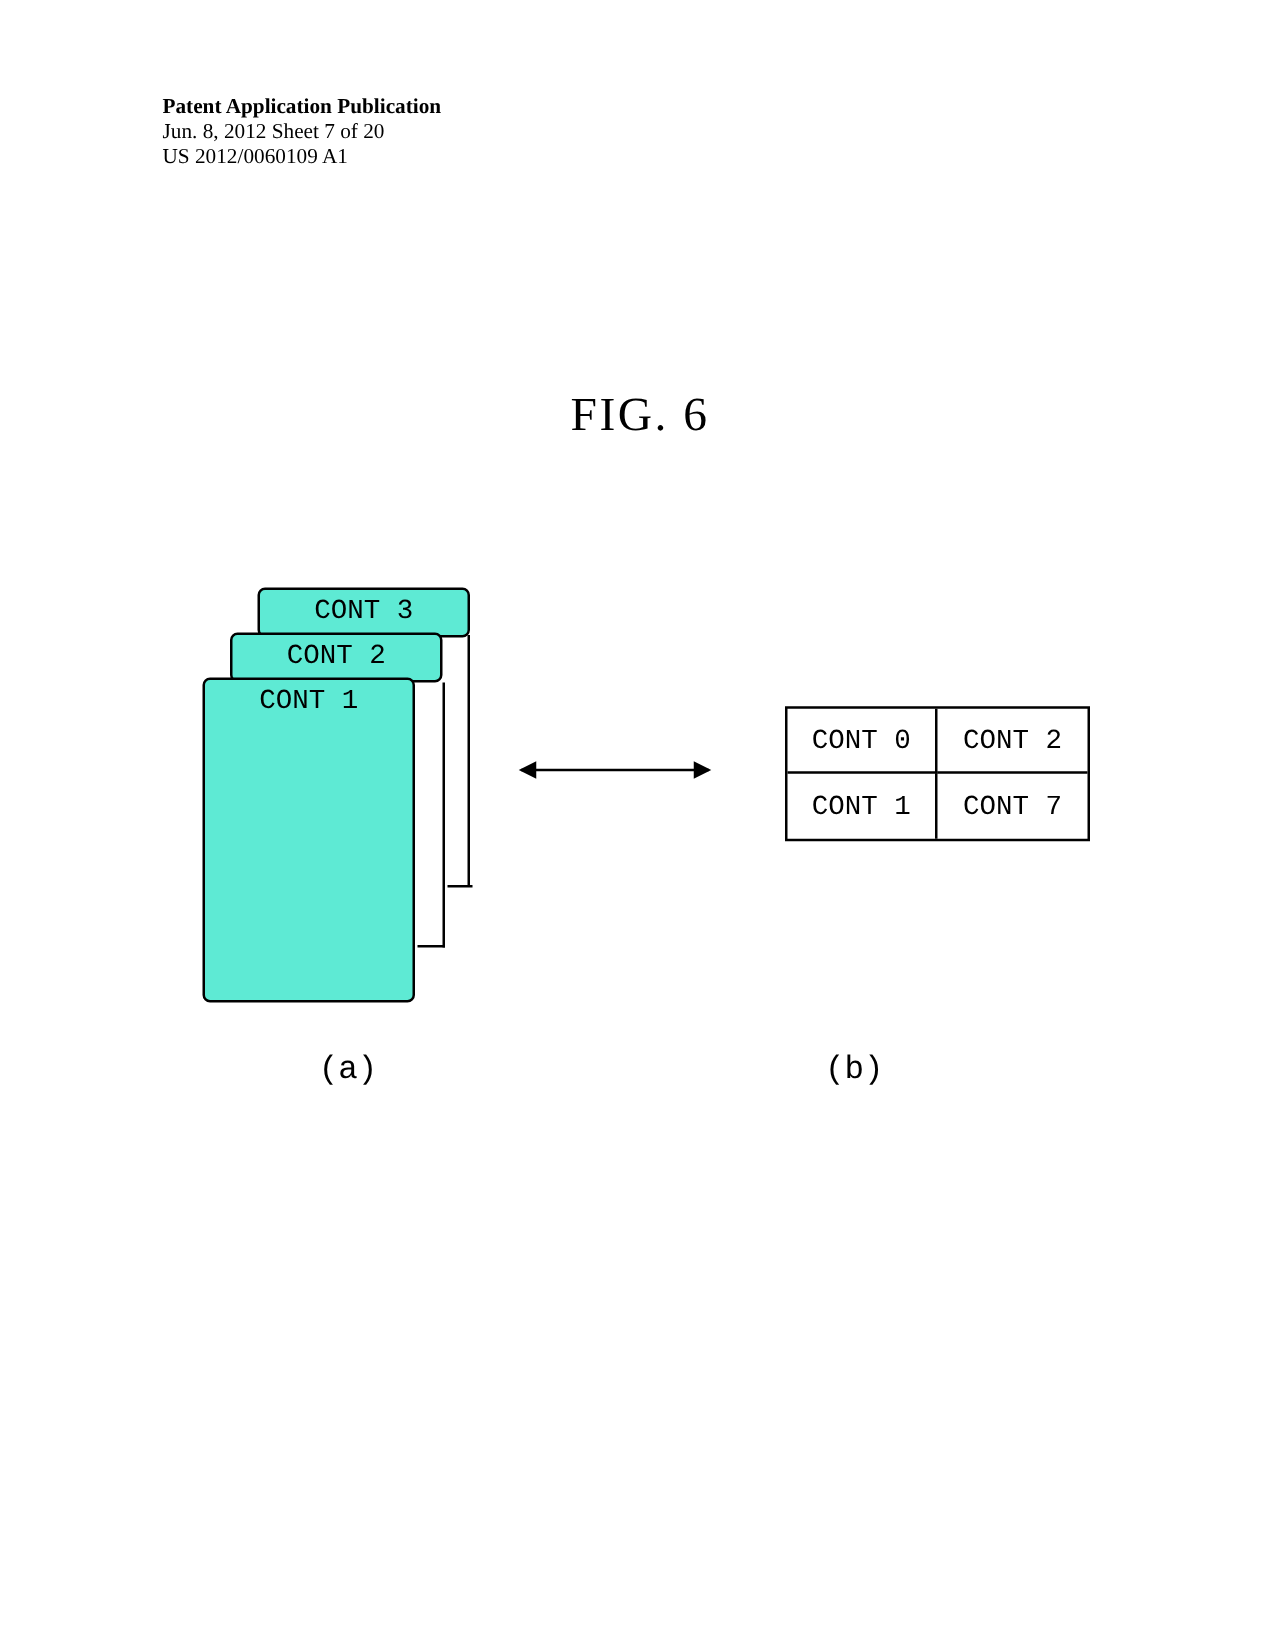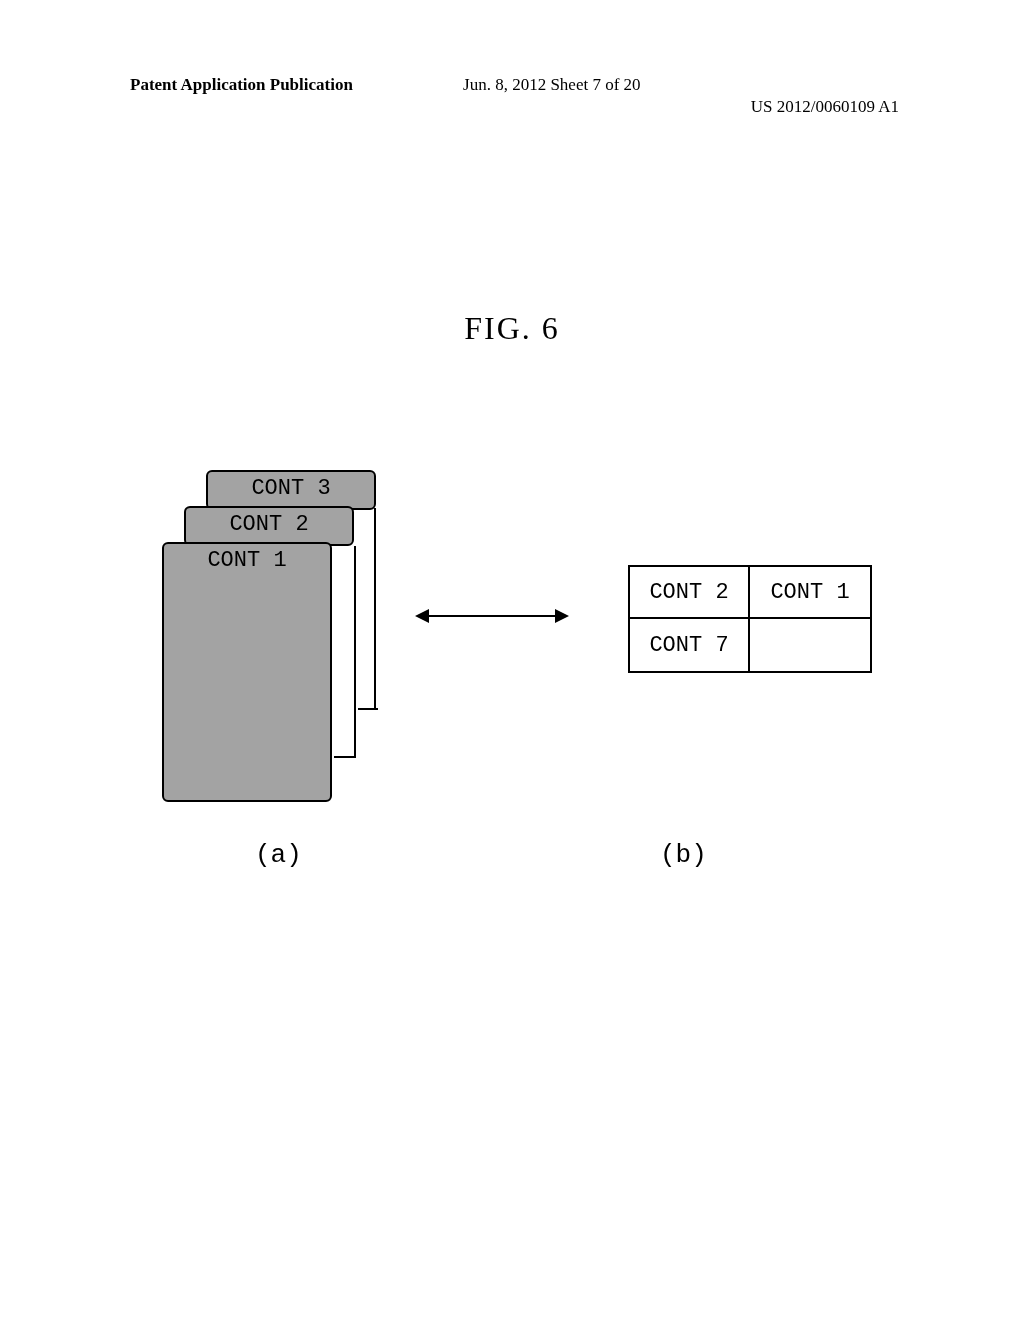--- a/index.html
+++ b/index.html
@@ -17,54 +17,54 @@
     .header {
       position: absolute;
       top: 75px;
       left: 0;
       right: 0;
       display: flex;
       justify-content: space-between;
       padding: 0 125px 0 130px;
       font-size: 17px;
       font-weight: bold;
+      flex-direction: column;
     }
     .header-center {
       font-weight: normal;
     }
     .header-right {
       font-weight: normal;
-      margin-top: 22px;
     }
     .fig-title {
       position: absolute;
       top: 310px;
       left: 50%;
       transform: translateX(-50%);
-      font-size: 32px;
+      font-size: 38px;
       letter-spacing: 2px;
     }
     .diagram {
       position: absolute;
       top: 470px;
       left: 50%;
       transform: translateX(-50%);
       width: 720px;
       height: 340px;
     }
     .stack {
       position: absolute;
       left: 10px;
       top: 0;
     }
     .card {
       position: absolute;
       border: 2px solid #000;
       border-radius: 6px;
-      background: #a3a3a3;
+      background: #5eead4;
       width: 170px;
       text-align: center;
       font-family: "Courier New", monospace;
       font-size: 22px;
       padding-top: 4px;
     }
     .card3 {
       left: 44px;
       top: 0;
       height: 40px;
@@ -194,20 +194,21 @@
     <div class="card card2">CONT 2</div>
     <div class="card card1">CONT 1</div>
     <div class="card3-bottom"></div>
     <div class="card2-right"></div>
     <div class="card2-bottom"></div>
   </div>
 
   <div class="arrow"></div>
 
   <div class="grid">
+    <div class="cell">CONT 0</div>
     <div class="cell">CONT 2</div>
     <div class="cell">CONT 1</div>
     <div class="cell">CONT 7</div>
   </div>
 </div>
 
 <div class="sublabel-a">(a)</div>
 <div class="sublabel-b">(b)</div>
 
 </body></html>

